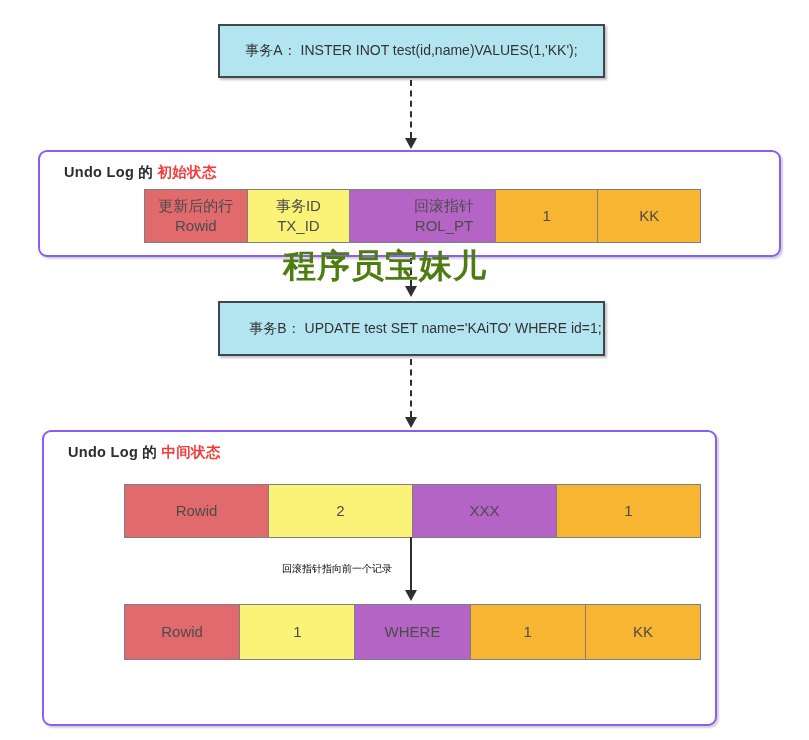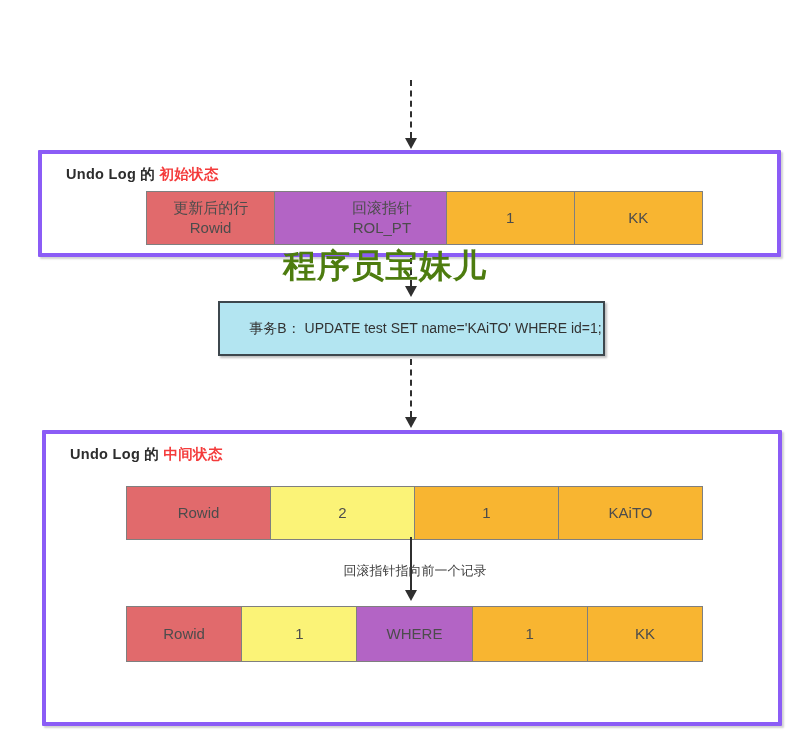--- a/index.html
+++ b/index.html
@@ -28,27 +28,27 @@
     color: #333333;
     z-index: 2;
   }
   #txn-a { top: 24px; }
   #txn-b { top: 301px; height: 55px; padding-left: 28px; }
 
   
   .undo-container {
     position: absolute;
     background: #ffffff;
-    border: 4px solid #8b5cf6;
-    border-radius: 1px;
+    border: 2px solid #8b5cf6;
+    border-radius: 9px;
     box-shadow: 2px 2px 2px rgba(0,0,0,0.18);
     z-index: 1;
   }
   #undo-initial { left: 38px; top: 150px; width: 743px; height: 107px; }
-  #undo-middle  { left: 42px; top: 430px; width: 740px; height: 296px; }
+  #undo-middle  { left: 42px; top: 430px; width: 675px; height: 296px; }
 
   .undo-title {
     position: absolute;
     left: 24px;
     top: 11px;
     font-size: 14.5px;
     font-weight: bold;
     color: #2d2d2d;
     letter-spacing: 0.3px;
   }
@@ -104,58 +104,64 @@
   #arrow-3 { top: 359px; height: 70px; }
   #arrow-3 .line { height: 58px; } #arrow-3 .head { top: 58px; }
   #arrow-4 { top: 537px; height: 64px; z-index: 2; }
   #arrow-4 .line { height: 53px; } #arrow-4 .head { top: 53px; }
 
   .arrow-label {
     position: absolute;
     left: 282px;
     top: 562px;
     width: 266px;
-    text-align: center;
-    font-size: 13px;
-    color: #404040;
+    font-size: 10px;
+    color: #000000;
     z-index: 3;
   }
 
   .watermark {
     position: absolute;
     left: 283px;
     top: 244px;
     font-size: 33px;
     font-weight: bold;
     color: #4d7c0f;
     letter-spacing: 1px;
     z-index: 6;
     white-space: nowrap;
   }
 </style>
 </head>
 <body>
 
 <div class="canvas">
 
+  <div class="txn-box" id="txn-a">
+    <span>事务A： INSTER INOT test(id,name)VALUES(1,'KK');</span>
+  </div>
 
   <div class="varrow" id="arrow-1">
     <div class="line"></div>
     <div class="head"></div>
   </div>
 
   <div class="undo-container" id="undo-initial">
     <div class="undo-title">
       <span>Undo Log 的 </span><span class="state">初始状态</span>
     </div>
     <div class="record-row" id="row-initial">
       <div class="cell" style="background: rgb(225, 106, 108); margin-left: 20px;">
         <span>更新后的行</span>
         <span>Rowid</span>
       </div>
+      <div class="cell" style="background: rgb(251, 243, 119);">
+        <span>事务ID</span>
+        <span>TX_ID</span>
+      </div>
       <div class="cell" style="background: rgb(179, 100, 197); padding-left: 43px;">
         <span>回滚指针</span>
         <span>ROL_PT</span>
       </div>
       <div class="cell" style="background: rgb(248, 181, 49);">
         <span>1</span>
       </div>
       <div class="cell" style="background: rgb(248, 181, 49);">
         <span>KK</span>
       </div>
@@ -182,25 +188,25 @@
     <div class="undo-title">
       <span>Undo Log 的 </span><span class="state">中间状态</span>
     </div>
     <div class="record-row" id="row-mid-1">
       <div class="cell" style="background: rgb(225, 106, 108);">
         <span>Rowid</span>
       </div>
       <div class="cell" style="background: rgb(251, 243, 119);">
         <span>2</span>
       </div>
-      <div class="cell" style="background: rgb(248, 181, 49);">
-        <span>1</span>
-      </div>
-      <div class="cell" style="background: rgb(248, 181, 49);">
-        <span>KAiTO</span>
+      <div class="cell" style="background: rgb(179, 100, 197);">
+        <span>XXX</span>
+      </div>
+      <div class="cell" style="background: rgb(248, 181, 49);">
+        <span>1</span>
       </div>
     </div>
     <div class="record-row" id="row-mid-2">
       <div class="cell" style="background: rgb(225, 106, 108);">
         <span>Rowid</span>
       </div>
       <div class="cell" style="background: rgb(251, 243, 119);">
         <span>1</span>
       </div>
       <div class="cell" style="background: rgb(179, 100, 197);">

